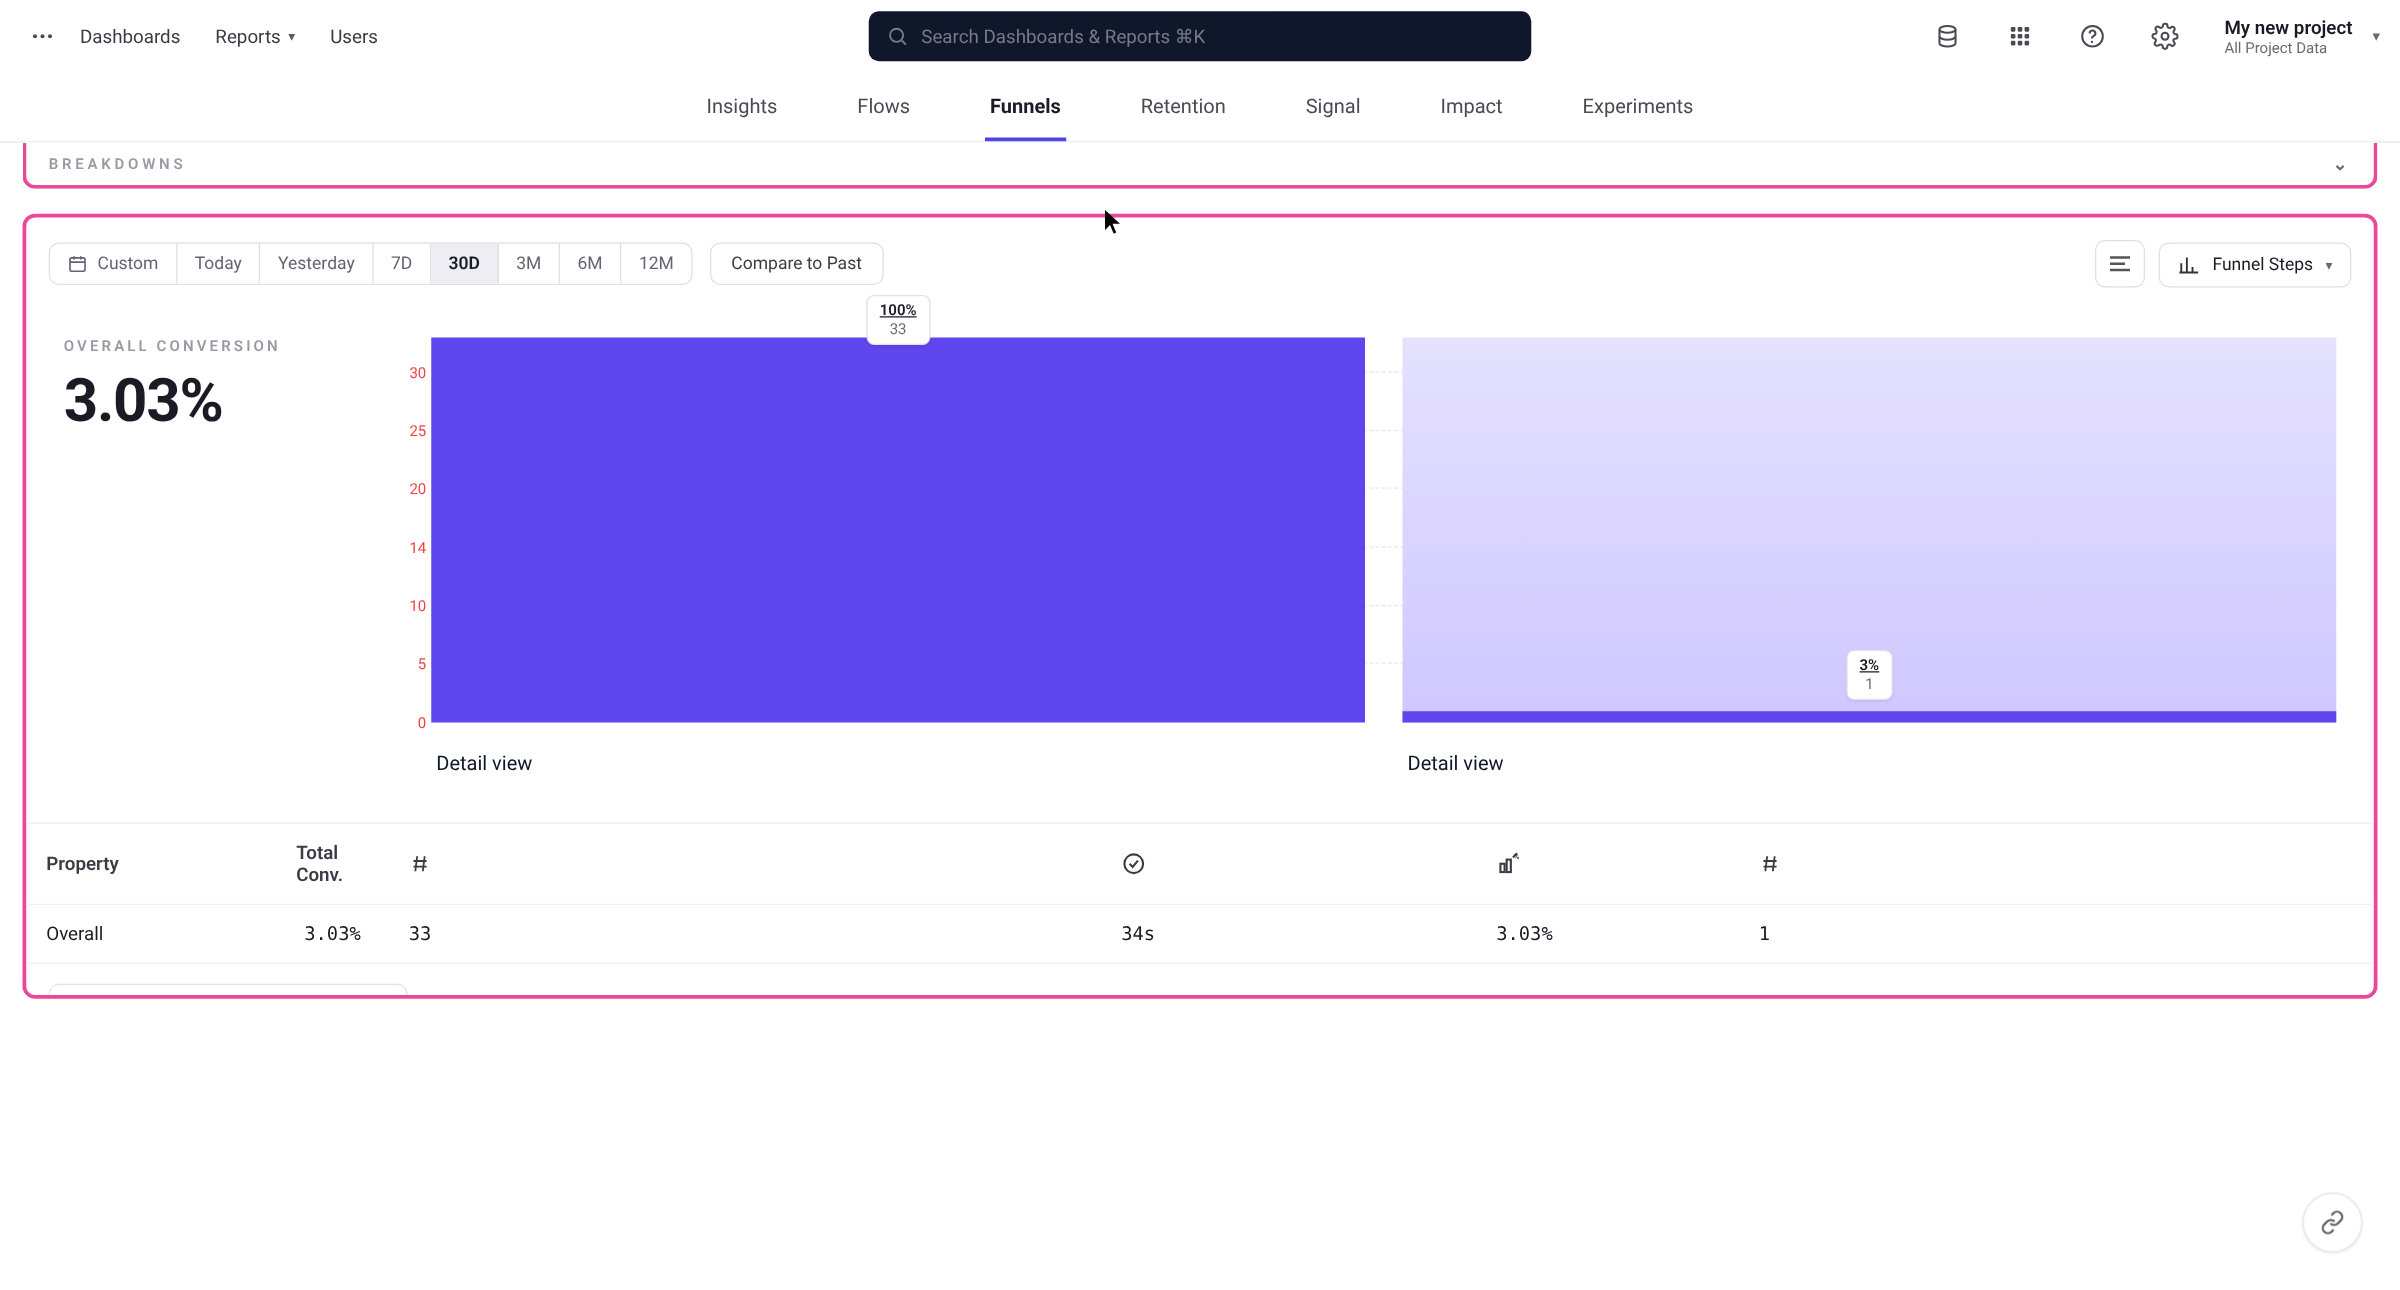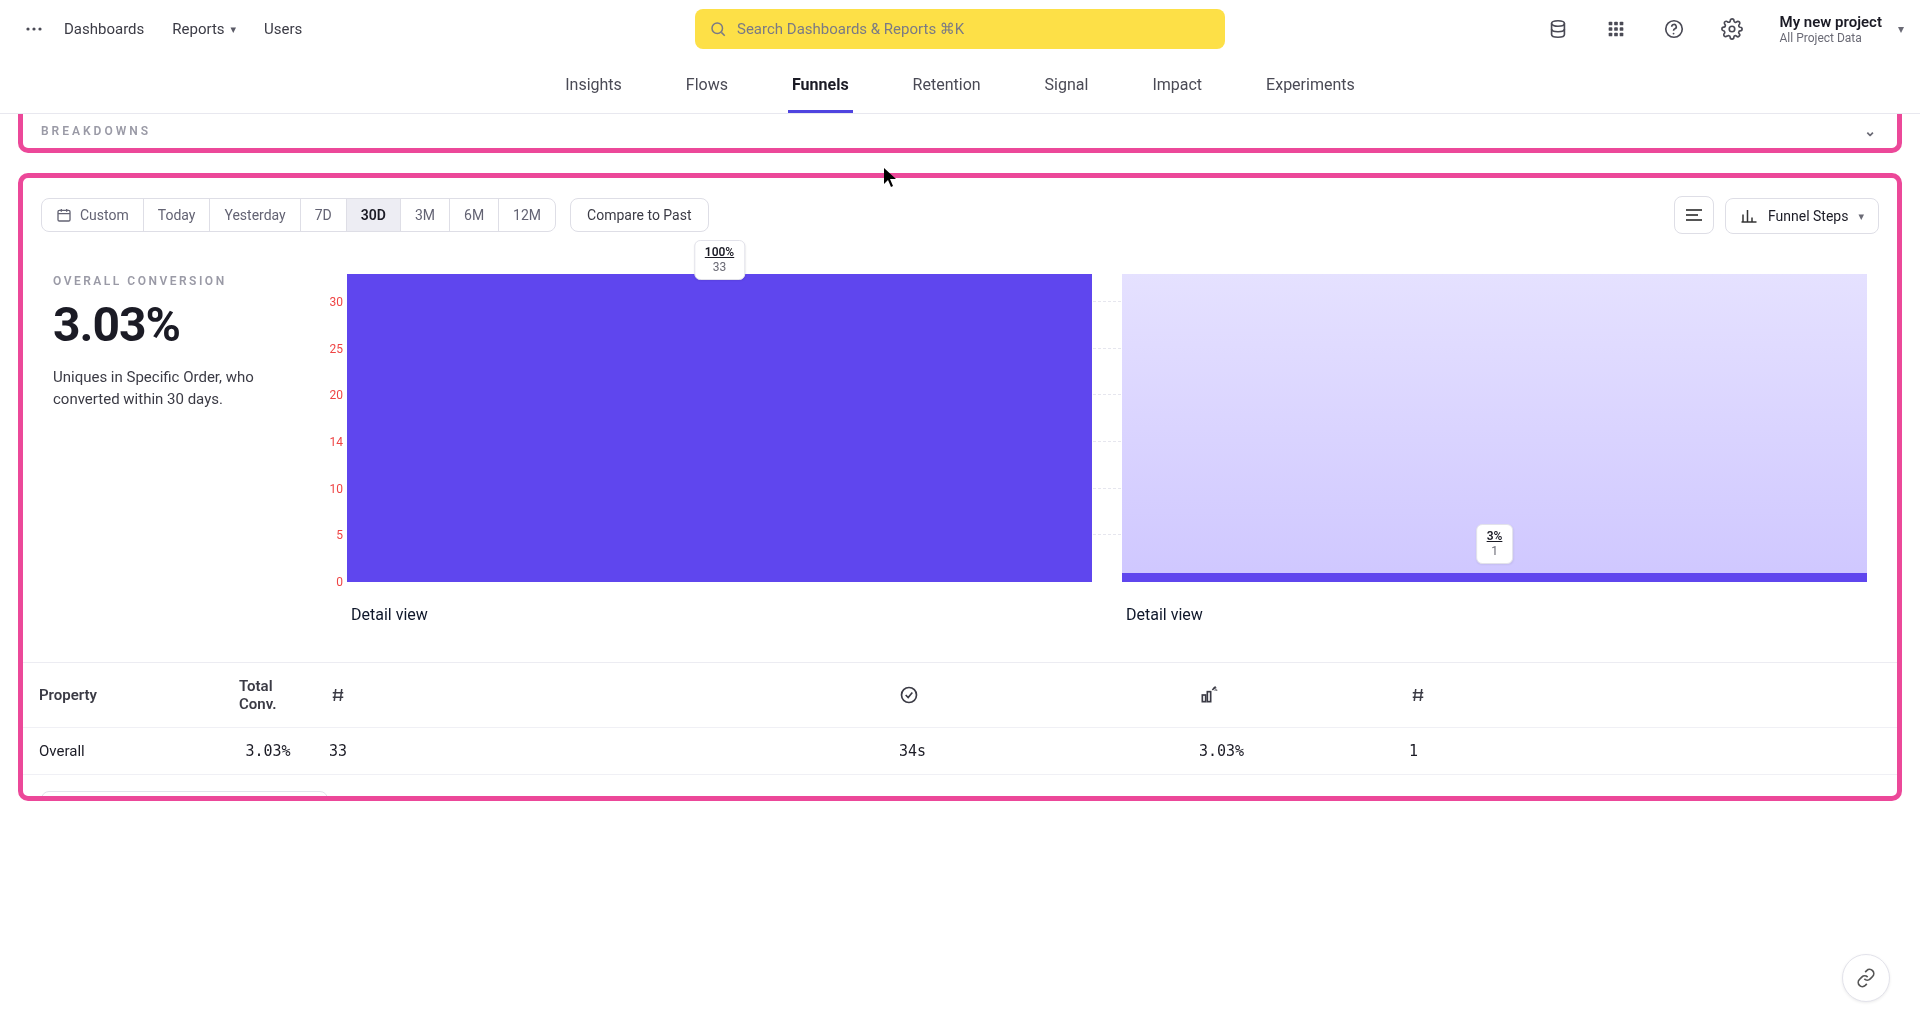--- a/index.html
+++ b/index.html
@@ -7,38 +7,38 @@
   body { width:1920px; height:1032px; overflow:hidden; }
 
   
   .topbar { display:flex; align-items:center; height:58px; padding:0 16px; position:relative; }
   .topbar .icon-btn { width:36px; height:36px; display:flex; align-items:center; justify-content:center; border-radius:6px; color:#4a4a55; }
   .top-nav { display:flex; align-items:center; gap:28px; margin-left:12px; }
   .top-nav a, .top-nav .nav-item { font-size:15px; color:#3b3b45; cursor:pointer; display:flex; align-items:center; gap:6px; }
   .top-nav .chev { font-size:11px; color:#5a5a66; }
 
   .search-wrap { position:absolute; left:50%; transform:translateX(-50%); width:530px; }
-  .search { display:flex; align-items:center; gap:10px; height:40px; border-radius:8px; background:#fde047; padding:0 14px; color:#7a7a85; font-size:15px; }
+  .search { display:flex; align-items:center; gap:10px; height:40px; border-radius:8px; background:#0f172a; padding:0 14px; color:#7a7a85; font-size:15px; }
   .search .mag { width:18px; height:18px; }
 
   .top-right { margin-left:auto; display:flex; align-items:center; gap:22px; }
   .top-right .icon-btn svg { width:22px; height:22px; }
   .proj { display:flex; align-items:center; gap:10px; margin-left:8px; }
   .proj .txt { display:flex; flex-direction:column; line-height:1.2; }
   .proj .name { font-size:15px; font-weight:600; }
   .proj .sub { font-size:12px; color:#6a6a75; }
   .proj .chev { font-size:12px; color:#6a6a75; padding-left:6px; }
 
   
   .subnav { height:56px; display:flex; align-items:flex-end; justify-content:center; gap:56px; border-bottom:1px solid #e8e8ef; }
   .subnav .tab { font-size:16px; color:#4a4a55; padding:0 4px 16px 4px; cursor:pointer; border-bottom:3px solid transparent; }
   .subnav .tab.active { font-weight:700; color:#1b1b25; border-bottom-color:#4f44e0; }
 
   
-  .card { margin:0 18px; border:5px solid #ec4899; border-radius:10px; background:#fff; overflow:hidden; }
+  .card { margin:0 18px; border:3px solid #ec4899; border-radius:10px; background:#fff; overflow:hidden; }
 
   .breakdowns { height:34px; display:flex; align-items:center; justify-content:space-between; padding:0 18px; font-size:12px; letter-spacing:3px; color:#9a9aa6; font-weight:600; }
   .breakdowns .chev { color:#6a6a75; font-size:14px; }
 
   .controls-row { display:flex; align-items:center; padding:18px 18px 0 18px; gap:14px; }
   .seg { display:flex; border:1px solid #dedee6; border-radius:8px; overflow:hidden; }
   .seg .seg-btn { padding:8px 14px; font-size:14px; color:#636373; border-right:1px solid #dedee6; display:flex; align-items:center; gap:8px; cursor:pointer; }
   .seg .seg-btn:last-child { border-right:none; }
   .seg .seg-btn.active { background:#ededf3; color:#1b1b25; font-weight:600; }
   .pill-btn { border:1px solid #dedee6; border-radius:8px; padding:8px 16px; font-size:14px; color:#3b3b45; cursor:pointer; }
@@ -232,21 +232,20 @@
         <span>Funnel Steps</span>
         <span class="chev">▾</span>
       </div>
     </div>
   </div>
 
   <div class="chart-area" style="height:420px;">
     <div class="summary">
       <div class="lbl">OVERALL CONVERSION</div>
       <div class="big">3.03%</div>
-      <div class="desc">Uniques in Specific Order, who converted within 30 days.</div>
     </div>
 
     <div class="plot-wrap">
       <div class="y-axis">
         <div class="y-tick" style="bottom:0%">0</div>
         <div class="y-tick" style="bottom:15.15%">5</div>
         <div class="y-tick" style="bottom:30.3%">10</div>
         <div class="y-tick" style="bottom:45.45%">14</div>
         <div class="y-tick" style="bottom:60.6%">20</div>
         <div class="y-tick" style="bottom:75.75%">25</div>

